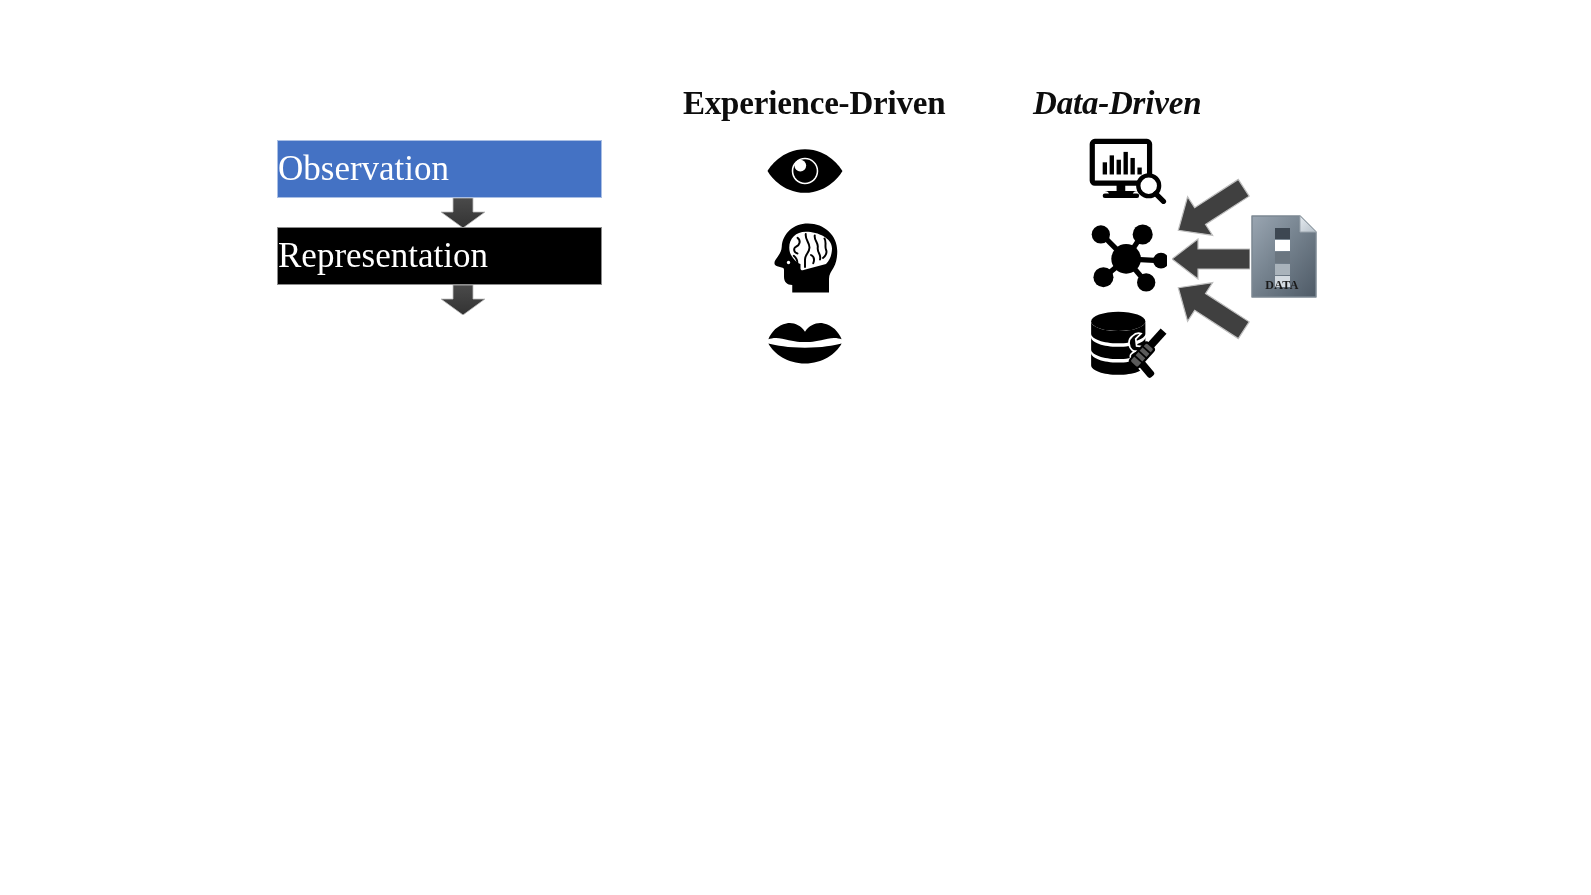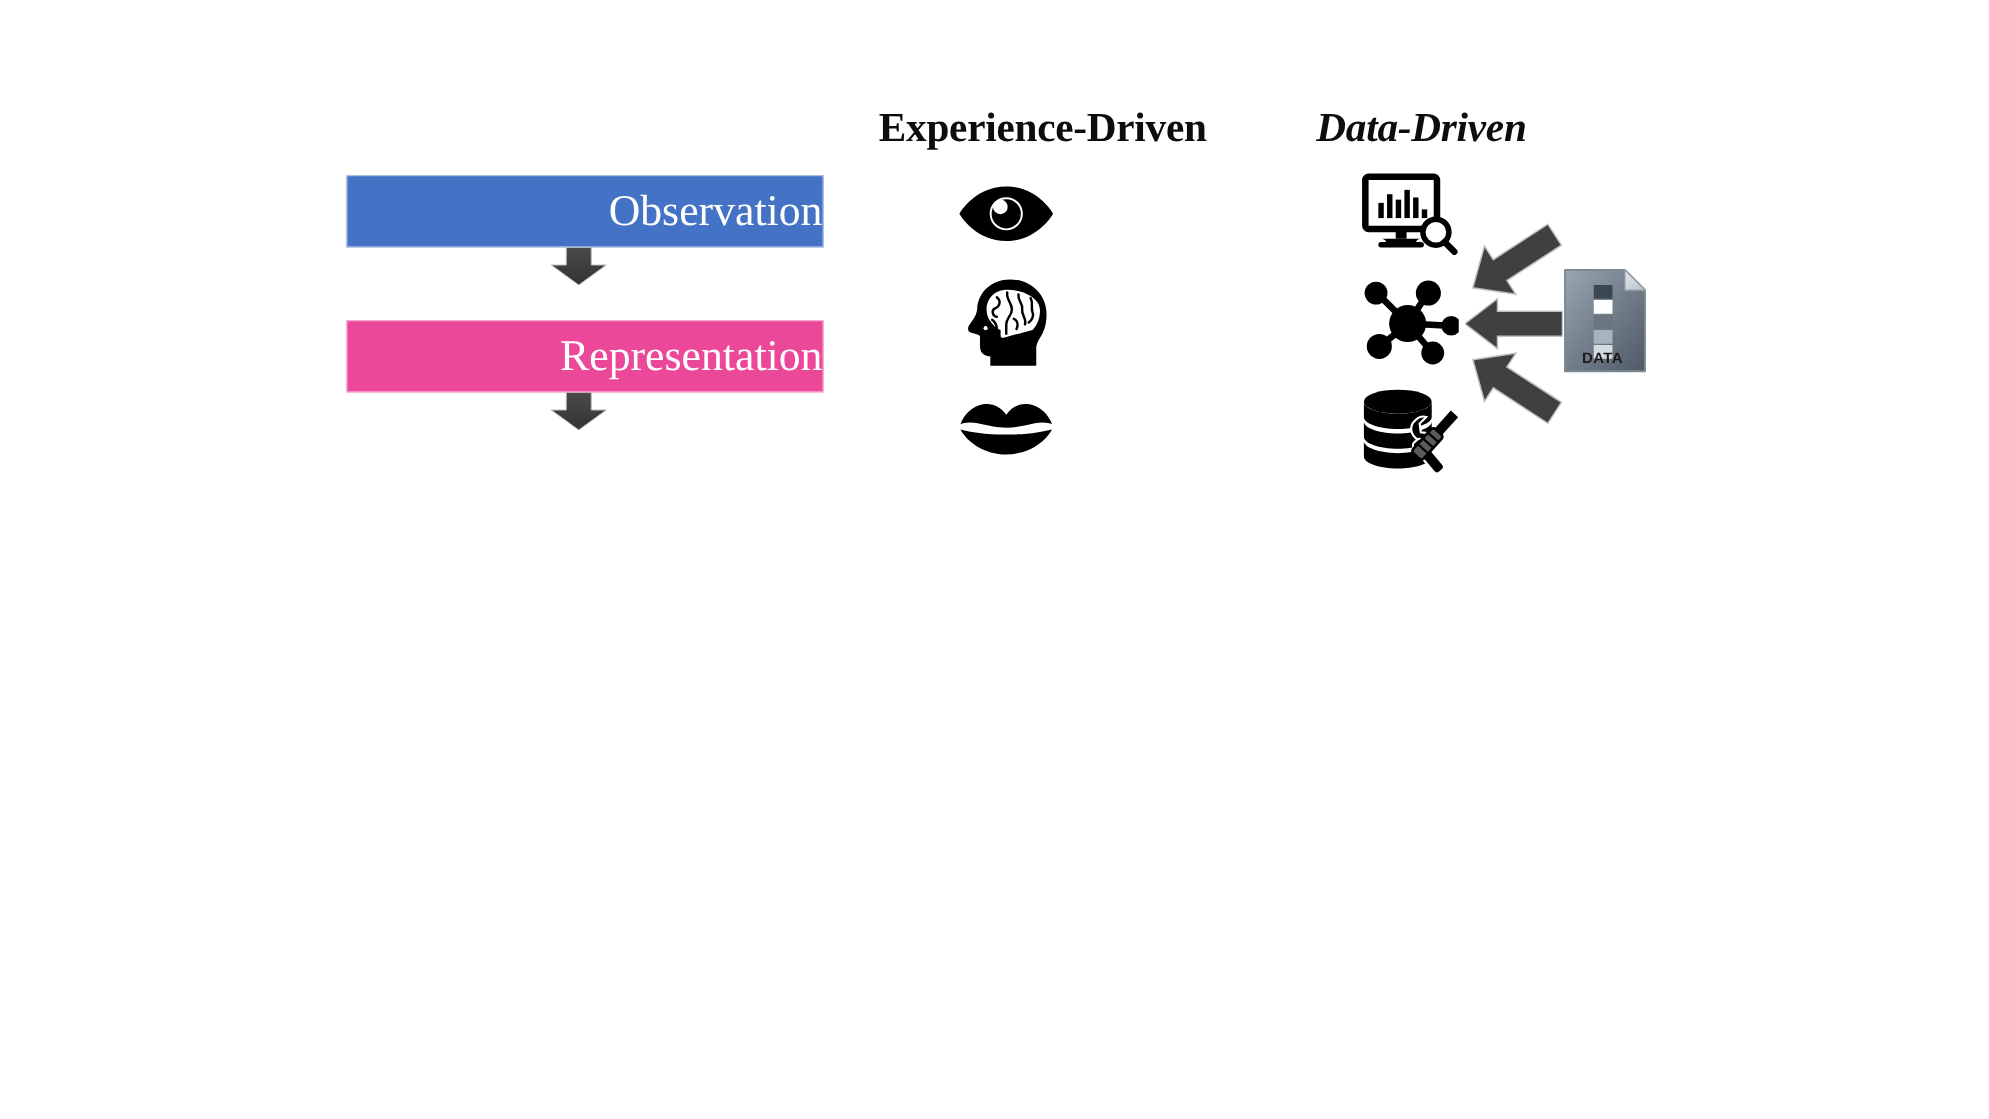--- a/index.html
+++ b/index.html
@@ -19,40 +19,39 @@
   
   .col-header {
     position: absolute;
     font-family: "Liberation Serif", serif;
     font-weight: bold;
     font-size: 33px;
     color: #0d0d0d;
     letter-spacing: -0.2px;
     white-space: nowrap;
     line-height: 1;
-    margin-left: 20px;
   }
   #header-experience { left: 683px; top: 87px; }
   #header-data       { left: 1033px; top: 87px; font-style: italic; }
 
   
   #pipeline {
     position: absolute;
     left: 277px;
     top: 140px;
     width: 371px;
   }
   .stage {
     position: relative;
-    width: 382px;
+    width: 325px;
     height: 58px;
     box-sizing: border-box;
     display: flex;
     align-items: center;
-    justify-content: flex-end;
+    justify-content: flex-start;
     color: #ffffff;
     font-family: "Liberation Serif", serif;
     font-size: 35px;
     line-height: 1;
     border: 1px solid rgba(255,255,255,0.55);
   }
   .stage-label { display: block; margin-top: -2px; }
 
   .stage-gap {
     position: relative;
@@ -99,21 +98,21 @@
     top: 214px;
     width: 68px;
     height: 85px;
   }
   #data-document .doc-label {
     position: absolute;
     left: 0;
     right: 4px;
     bottom: 6px;
     text-align: center;
-    font-family: Liberation Sans, sans-serif;
+    font-family: Liberation Serif, serif;
     font-weight: bold;
     font-size: 12px;
     color: #1a1a1a;
     letter-spacing: 0.3px;
   }
 </style>
 </head>
 <body>
 
 <div class="col-header" id="header-experience">Experience-Driven</div>
@@ -131,21 +130,21 @@
       <defs>
         <linearGradient id="dgrad1" x1="0" y1="0" x2="0" y2="1">
           <stop offset="0%" stop-color="#4a4a4a"></stop>
           <stop offset="100%" stop-color="#333333"></stop>
         </linearGradient>
       </defs>
       <polygon points="13,0 33,0 33,14 45,14 23,30 1,14 13,14" fill="url(#dgrad1)" stroke="#bfbfbf" stroke-width="0.8"></polygon>
     </svg>
   </div>
 
-  <div class="stage" style="background:#ec4899;margin-top:29px;">
+  <div class="stage" style="background:#000000;">
     <span class="stage-label">Representation</span>
   </div>
 
   <div class="stage-gap">
     <svg class="down-arrow" viewBox="0 0 46 30">
       <polygon points="13,0 33,0 33,14 45,14 23,30 1,14 13,14" fill="url(#dgrad1)" stroke="#bfbfbf" stroke-width="0.8"></polygon>
     </svg>
   </div>
 
 

